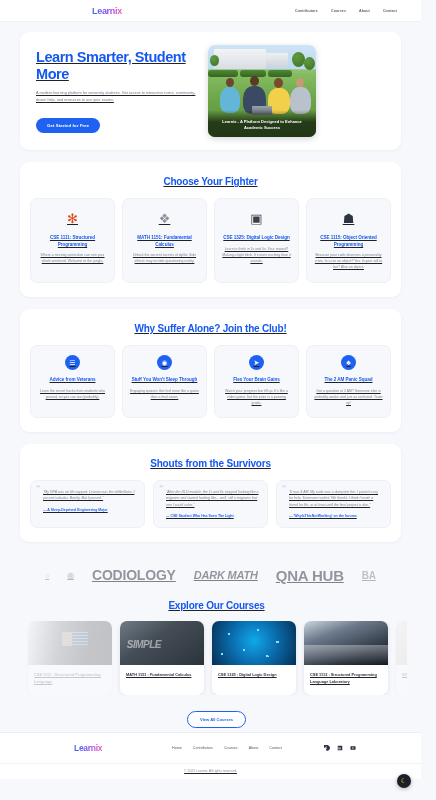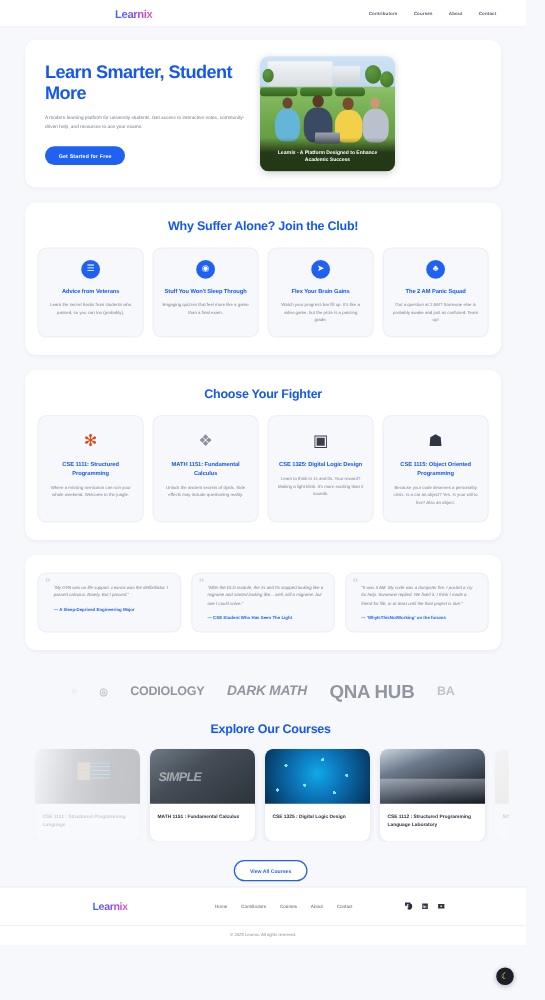--- a/index.html
+++ b/index.html
@@ -3,21 +3,21 @@
 <meta charset="utf-8">
 <style>
   * { margin:0; padding:0; box-sizing:border-box; }
   html, body { width:436px; height:800px; }
   body {
     font-family:"Liberation Sans", sans-serif;
     background:#f7f8fc;
     color:#222;
     overflow:hidden;
   }
-  .page { width:421px; height:800px; position:relative; background:#f7f8fc; }
+  .page { width:421px; height:800px; position:relative; background:#f7f8fc;text-decoration:underline; }
 
   
   .navbar {
     height:22px; background:#ffffff;
     display:flex; align-items:center;
     padding:0 20px; position:relative;
     border-bottom:1px solid #f0f1f6;
   }
   .logo {
     font-size:9px; font-weight:bold; letter-spacing:-0.3px;
@@ -302,20 +302,46 @@
       <div class="stu-head" style="left:66px;top:33px;width:9px;height:10px;background:#7a4a2c;"></div>
       <div class="stu" style="left:60px;top:43px;width:22px;height:26px;background:#f2d04a;"></div>
       <div class="stu-head" style="left:88px;top:33px;width:8px;height:9px;background:#c99a72;"></div>
       <div class="stu" style="left:82px;top:42px;width:21px;height:27px;background:#b9c2cc;"></div>
       <div class="laptop"></div>
       <div class="hero-cap">Learnix - A Platform Designed to Enhance Academic Success</div>
     </div>
   </div>
 
   <div class="section-card">
+    <div class="sec-title">Choose Your Fighter</div>
+    <div class="grid4">
+      <div class="ccard">
+        <div class="cicon" style="color:#dd4814;">✻</div>
+        <div class="ftitle">CSE 1111: Structured Programming</div>
+        <div class="fdesc">Where a missing semicolon can ruin your whole weekend. Welcome to the jungle.</div>
+      </div>
+      <div class="ccard">
+        <div class="cicon" style="color:#8a909c;">❖</div>
+        <div class="ftitle">MATH 1151: Fundamental Calculus</div>
+        <div class="fdesc">Unlock the ancient secrets of dy/dx. Side effects may include questioning reality.</div>
+      </div>
+      <div class="ccard">
+        <div class="cicon" style="color:#3a3f49;">▣</div>
+        <div class="ftitle">CSE 1325: Digital Logic Design</div>
+        <div class="fdesc">Learn to think in 1s and 0s. Your reward? Making a light blink. It's more exciting than it sounds.</div>
+      </div>
+      <div class="ccard">
+        <div class="cicon" style="color:#2f3642;">☗</div>
+        <div class="ftitle">CSE 1115: Object Oriented Programming</div>
+        <div class="fdesc">Because your code deserves a personality crisis. Is a car an object? Yes. Is your will to live? Also an object.</div>
+      </div>
+    </div>
+  </div>
+
+  <div class="section-card">
     <div class="sec-title">Why Suffer Alone? Join the Club!</div>
     <div class="grid4">
       <div class="fcard">
         <div class="ficon">☰</div>
         <div class="ftitle">Advice from Veterans</div>
         <div class="fdesc">Learn the secret hacks from students who passed, so you can too (probably).</div>
       </div>
       <div class="fcard">
         <div class="ficon">◉</div>
         <div class="ftitle">Stuff You Won't Sleep Through</div>
@@ -328,46 +354,21 @@
       </div>
       <div class="fcard">
         <div class="ficon">♣</div>
         <div class="ftitle">The 2 AM Panic Squad</div>
         <div class="fdesc">Got a question at 2 AM? Someone else is probably awake and just as confused. Team up!</div>
       </div>
     </div>
   </div>
 
   <div class="section-card">
-    <div class="sec-title">Choose Your Fighter</div>
-    <div class="grid4">
-      <div class="ccard">
-        <div class="cicon" style="color:#dd4814;">✻</div>
-        <div class="ftitle">CSE 1111: Structured Programming</div>
-        <div class="fdesc">Where a missing semicolon can ruin your whole weekend. Welcome to the jungle.</div>
-      </div>
-      <div class="ccard">
-        <div class="cicon" style="color:#8a909c;">❖</div>
-        <div class="ftitle">MATH 1151: Fundamental Calculus</div>
-        <div class="fdesc">Unlock the ancient secrets of dy/dx. Side effects may include questioning reality.</div>
-      </div>
-      <div class="ccard">
-        <div class="cicon" style="color:#3a3f49;">▣</div>
-        <div class="ftitle">CSE 1325: Digital Logic Design</div>
-        <div class="fdesc">Learn to think in 1s and 0s. Your reward? Making a light blink. It's more exciting than it sounds.</div>
-      </div>
-      <div class="ccard">
-        <div class="cicon" style="color:#2f3642;">☗</div>
-        <div class="ftitle">CSE 1115: Object Oriented Programming</div>
-        <div class="fdesc">Because your code deserves a personality crisis. Is a car an object? Yes. Is your will to live? Also an object.</div>
-      </div>
-    </div>
-  </div>
-
-  <div class="section-card">
+    <div class="sec-title">Shouts from the Survivors</div>
     <div class="grid3">
       <div class="tcard">
         <div class="quote-mark">“</div>
         <div class="tquote">"My GPA was on life support. Learnix was the defibrillator. I passed calculus. Barely. But I passed."</div>
         <div class="tauthor">— A Sleep-Deprived Engineering Major</div>
       </div>
       <div class="tcard">
         <div class="quote-mark">“</div>
         <div class="tquote">"After the DLD module, the 1s and 0s stopped looking like a migraine and started looking like... well, still a migraine, but one I could solve."</div>
         <div class="tauthor">— CSE Student Who Has Seen The Light</div>
@@ -377,21 +378,21 @@
         <div class="tquote">"It was 3 AM. My code was a dumpster fire. I posted a cry for help. Someone replied. We fixed it. I think I made a friend for life, or at least until the final project is due."</div>
         <div class="tauthor">— 'WhyIsThisNotWorking' on the forums</div>
       </div>
     </div>
   </div>
 
   <div style="padding:6px 20px 4px 20px;">
     <div class="partners-strip">
       <div class="plogo" style="font-size:7px;opacity:0.25;">○</div>
       <div class="plogo" style="font-size:8px;opacity:0.3;">◎</div>
-      <div class="plogo" style="font-size:10px;">CODIOLOGY</div>
+      <div class="plogo" style="font-size:14px;">CODIOLOGY</div>
       <div class="plogo" style="font-size:11px;font-style:italic;">DARK MATH</div>
       <div class="plogo" style="font-size:15px;">QNA HUB</div>
       <div class="plogo" style="font-size:10px;opacity:0.3;">BA</div>
     </div>
   </div>
 
   <div style="padding:6px 14px 0 26px;">
     <div class="sec-title" style="margin-bottom:10px;">Explore Our Courses</div>
     <div class="courses-row">
       <div class="crs fade">

